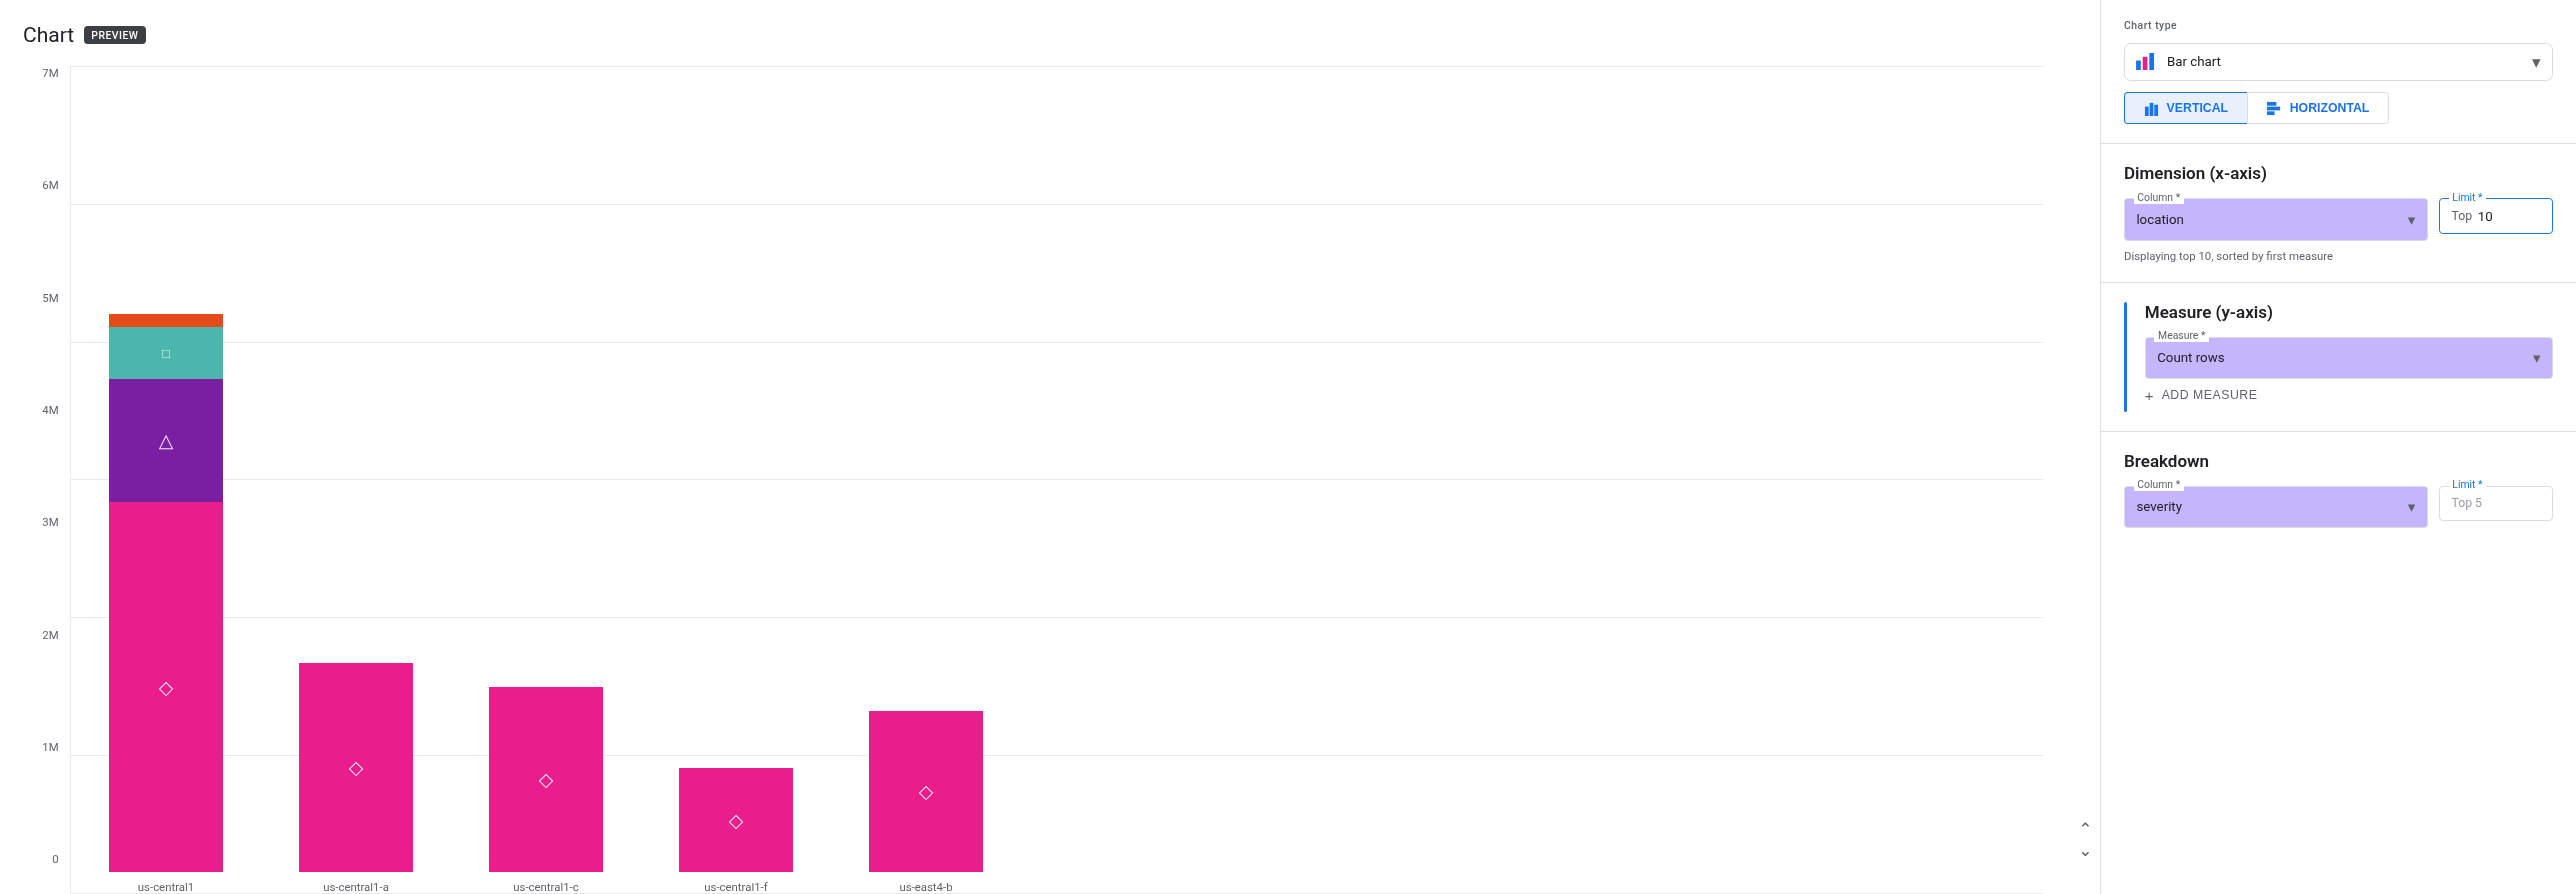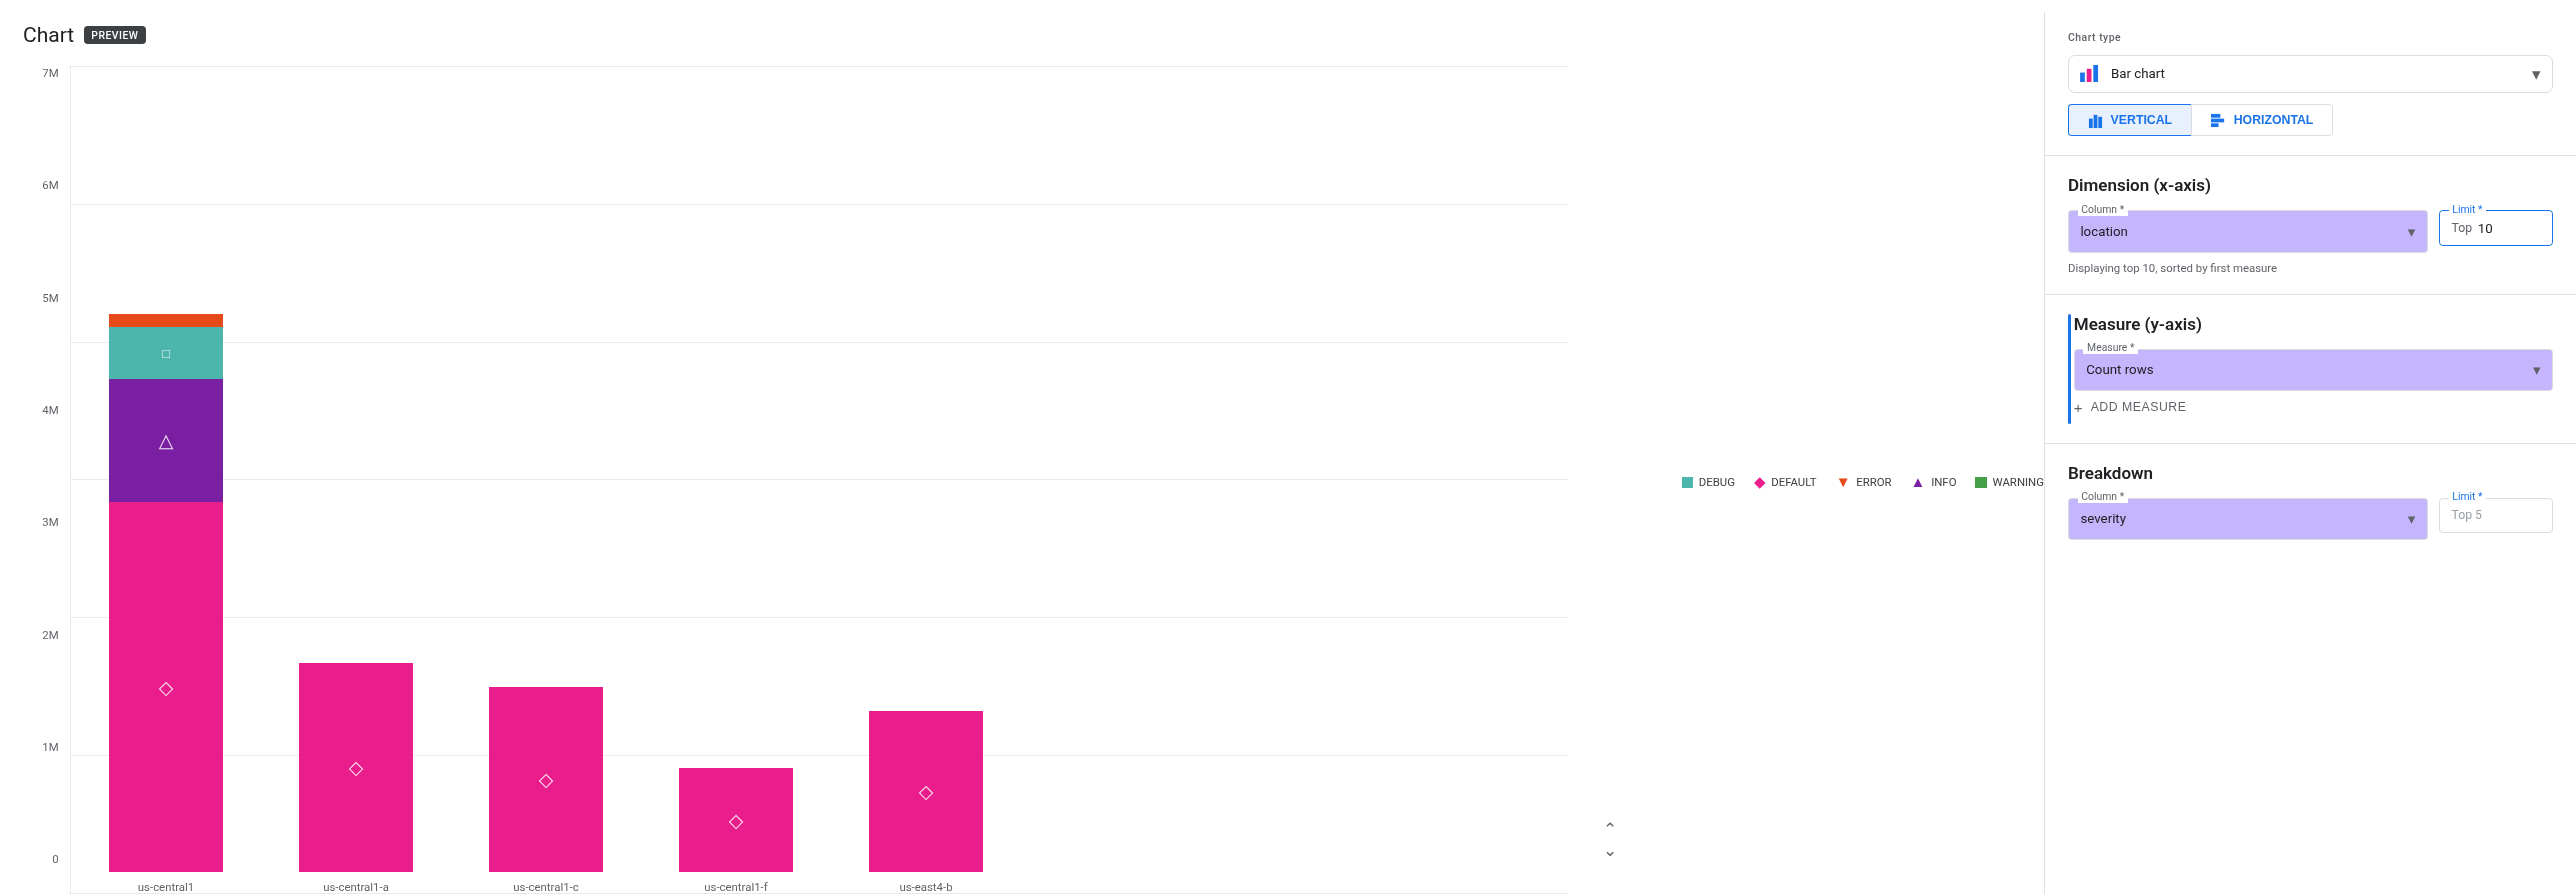--- a/index.html
+++ b/index.html
@@ -166,28 +166,27 @@
     .legend-color {
       width: 11.4px;
       height: 11.4px;
       flex-shrink: 0;
     }
 
     .legend-color.square { border-radius: 0; }
 
     
     .right-panel {
-      width: 532px;
+      width: 476px;
       border-left: 0.9px solid #e0e0e0;
       display: flex;
       flex-direction: column;
       padding: 0;
       overflow-y: auto;
       background: #fff;
-      margin-top: 12px;
     }
 
     
     .panel-section {
       padding: 19px 23px;
       border-bottom: 0.9px solid #e0e0e0;
     }
 
     .panel-section:last-child {
       border-bottom: none;
@@ -517,42 +516,20 @@
         </div>
       </div>
 
       <div class="nav-arrows">
         <span class="nav-arrow">⌃</span>
         <span class="nav-arrow">⌄</span>
       </div>
 
     </div>
 
-    <div class="legend">
-      <div class="legend-item">
-        <div class="legend-color square" style="background:#4db6ac;"></div>
-        <span>DEBUG</span>
-      </div>
-      <div class="legend-item">
-        <span style="color:#e91e8c; font-size:15px;">◆</span>
-        <span>DEFAULT</span>
-      </div>
-      <div class="legend-item">
-        <span style="color:#e64a19; font-size:15px;">▼</span>
-        <span>ERROR</span>
-      </div>
-      <div class="legend-item">
-        <span style="color:#7b1fa2; font-size:15px;">▲</span>
-        <span>INFO</span>
-      </div>
-      <div class="legend-item">
-        <div class="legend-color square" style="background:#43a047;"></div>
-        <span>WARNING</span>
-      </div>
-    </div>
 
   </div>
 </div>
 
 <div class="right-panel">
 
   <div class="panel-section">
     <div class="section-label-small">Chart type</div>
     <div class="chart-type-selector">
       <div class="chart-type-inner">
@@ -606,21 +583,21 @@
           <input type="text" value="10" style="border: none; outline: none; font-size: 13.3px; width: 28.5px; font-family: inherit;">
         </div>
       </div>
     </div>
     <p class="hint-text">Displaying top 10, sorted by first measure</p>
   </div>
 
   <div class="panel-section">
     <div style="display:flex;gap:0;">
       <div class="vertical-divider"></div>
-      <div style="flex:1;padding-left:3px;">
+      <div style="flex:1;padding-left:18px;">
         <div class="section-heading">Measure (y-axis)</div>
         <div class="outlined-field">
           <label>Measure *</label>
           <div class="field-inner">
             <span class="field-value">Count rows</span>
             <span class="field-arrow">▾</span>
           </div>
         </div>
         <button class="add-measure-btn">
           <span class="plus-icon">+</span>

